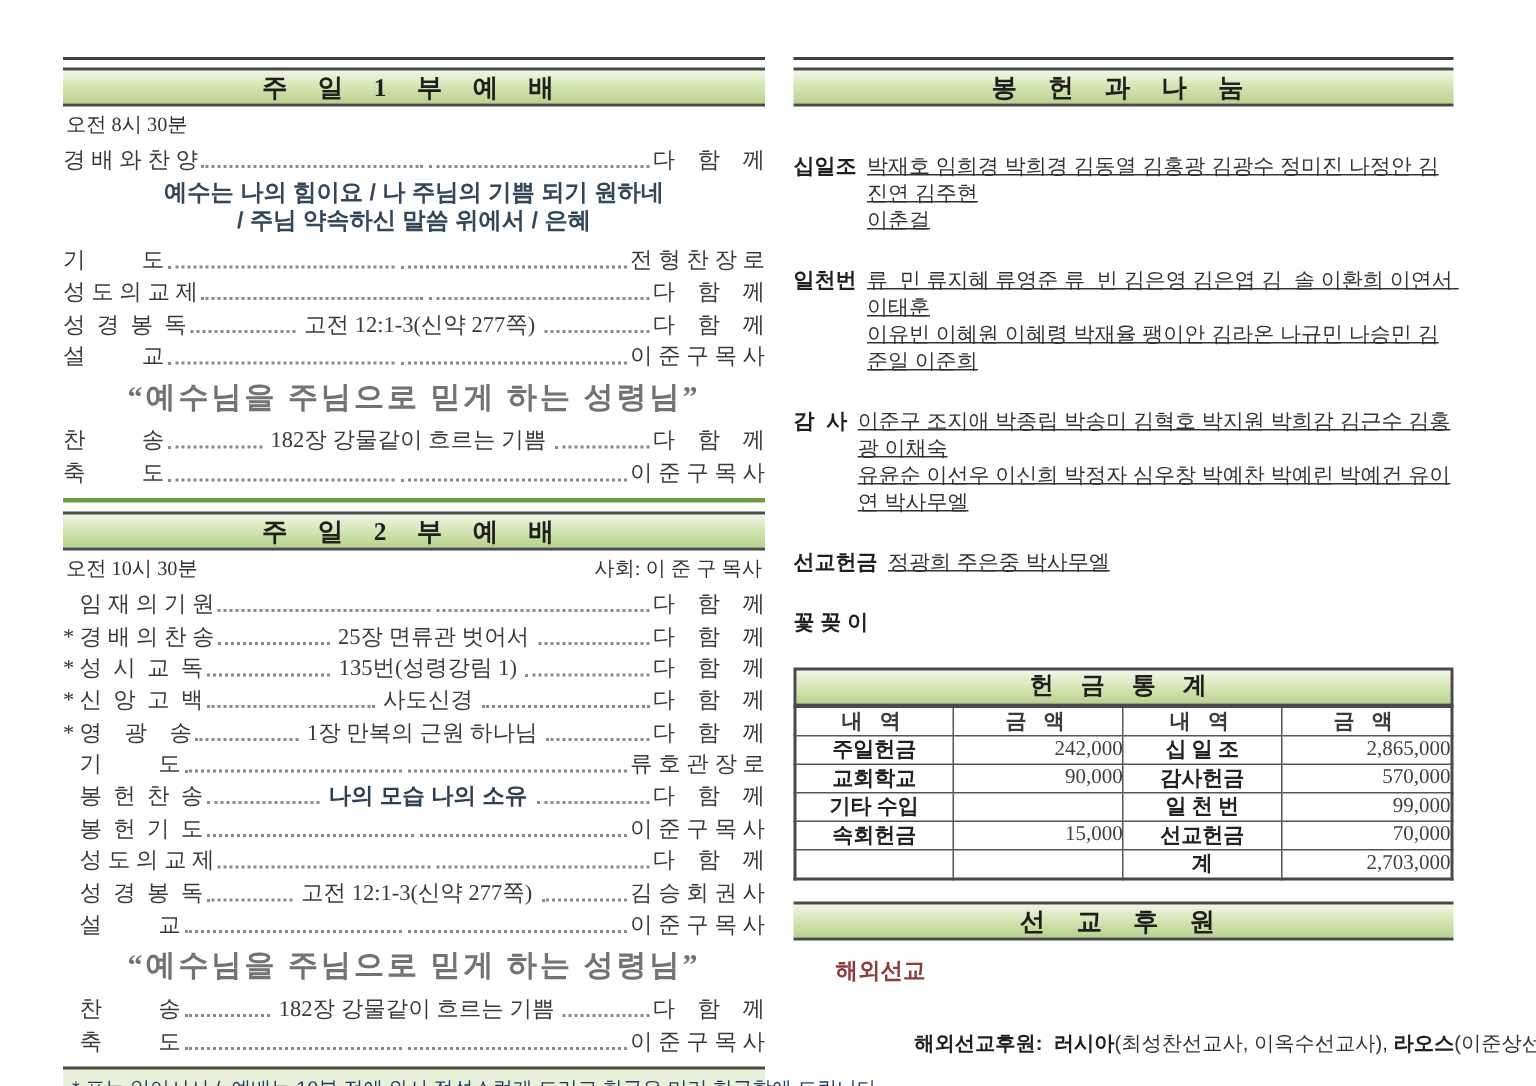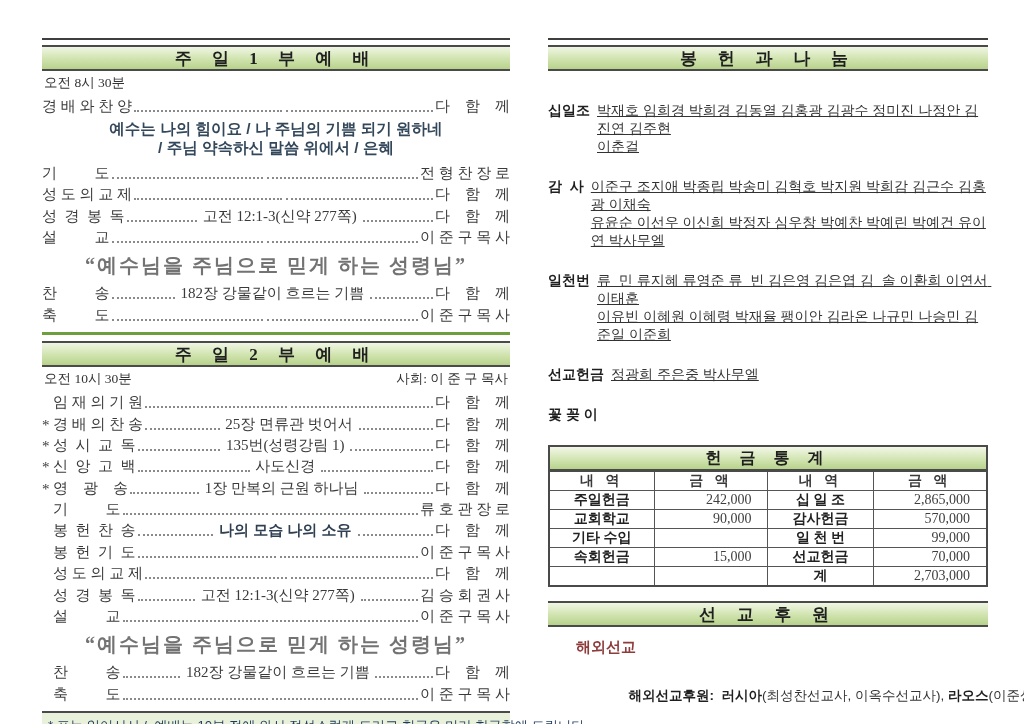--- a/index.html
+++ b/index.html
@@ -1,19 +1,19 @@
 <!DOCTYPE html>
 <html><head>
 <meta charset="utf-8">
 <style>
   * { margin:0; padding:0; box-sizing:border-box; }
   html,body { background:#ffffff; }
   .page {
     width:1024px; height:724px; background:#ffffff; overflow:hidden;
-    display:flex; gap:38px; padding:38px 34px 0 42px;
+    display:flex; gap:19px; padding:38px 34px 0 42px;
     font-family:"Liberation Serif","DejaVu Serif",serif; color:#3a3a3a;
   }
   .col-left { width:468px; flex:none; }
   .col-right { width:440px; flex:none; font-family:"Liberation Sans","DejaVu Sans",sans-serif; }
 
   .top-rule { border-top:2px solid #3f3f3f; margin-bottom:5px; }
   .green-rule { border-top:3px solid #6f9e3f; margin:7px 0 6px; }
 
   .sec-bar {
     background:linear-gradient(180deg,#f0f6e4 0%,#d0e3ae 55%,#b7d28c 100%);
@@ -62,21 +62,21 @@
     border:2px solid #4a4a4a; border-bottom:1.5px solid #4a4a4a;
     text-align:center; font-family:"Liberation Serif","DejaVu Serif",serif;
     font-weight:bold; font-size:16px; letter-spacing:7px; color:#1f1f1f;
     height:25px; line-height:22px;
   }
   table.stats { width:100%; border-collapse:collapse; border:2px solid #4a4a4a;
     font-family:"Liberation Serif","DejaVu Serif",serif; }
   table.stats th, table.stats td { border:1px solid #555; height:19px; font-size:14px; }
   table.stats th { font-weight:bold; text-align:center; letter-spacing:4px; }
   table.stats td.item { font-weight:bold; text-align:center; white-space:pre; color:#222; }
-  table.stats td.amt { text-align:right; padding-right:16px; color:#3f3f3f; }
+  table.stats td.amt { text-align:right; color:#3f3f3f; }
   .cw1 { width:24%; } .cw2 { width:26%; } .cw3 { width:24%; } .cw4 { width:26%; }
 
   .missions { margin-top:14px; }
   .mission-body { padding-left:28px; }
   .mission-heading { color:#8e3b3b; font-weight:bold; font-size:15px; margin:11px 0 11px; }
   .mline { font-size:13.5px; line-height:18.5px; color:#333; white-space:pre; }
   .mline b { color:#1f1f1f; }
 </style>
 </head>
 <body>
@@ -332,29 +332,29 @@
 
     <div class="sharing-list">
 
         <div class="entry">
           <span class="entry-label">십일조</span>
           <span class="entry-names">박재호 임희경 박희경 김동열 김홍광 김광수 정미진 나정안 김진연 김주현
 이춘걸</span>
         </div>
 
         <div class="entry">
+          <span class="entry-label">일천번</span>
+          <span class="entry-names">류  민 류지혜 류영준 류  빈 김은영 김은엽 김  솔 이환희 이연서 이태훈
+이유빈 이혜원 이혜령 박재율 팽이안 김라온 나규민 나승민 김준일 이준희</span>
+        </div>
+
+        <div class="entry">
           <span class="entry-label">감  사</span>
           <span class="entry-names">이준구 조지애 박종립 박송미 김혁호 박지원 박희감 김근수 김홍광 이채숙
 유윤순 이선우 이신희 박정자 심우창 박예찬 박예린 박예건 유이연 박사무엘</span>
-        </div>
-
-        <div class="entry">
-          <span class="entry-label">일천번</span>
-          <span class="entry-names">류  민 류지혜 류영준 류  빈 김은영 김은엽 김  솔 이환희 이연서 이태훈
-이유빈 이혜원 이혜령 박재율 팽이안 김라온 나규민 나승민 김준일 이준희</span>
         </div>
 
         <div class="entry">
           <span class="entry-label">선교헌금</span>
           <span class="entry-names">정광희 주은중 박사무엘</span>
         </div>
 
         <div class="entry">
           <span class="entry-label">꽃 꽂 이</span>
           <span class="entry-names"></span>

